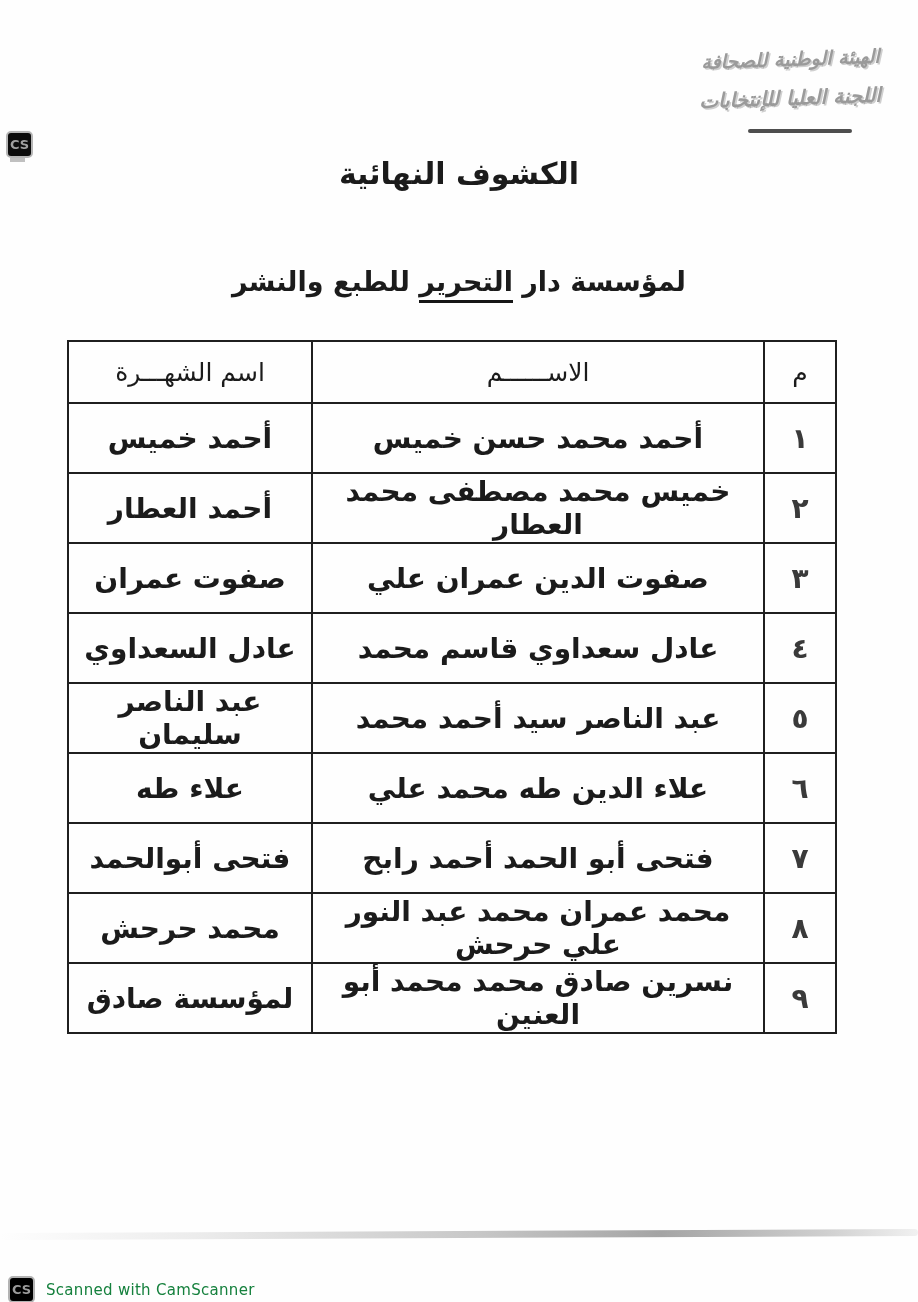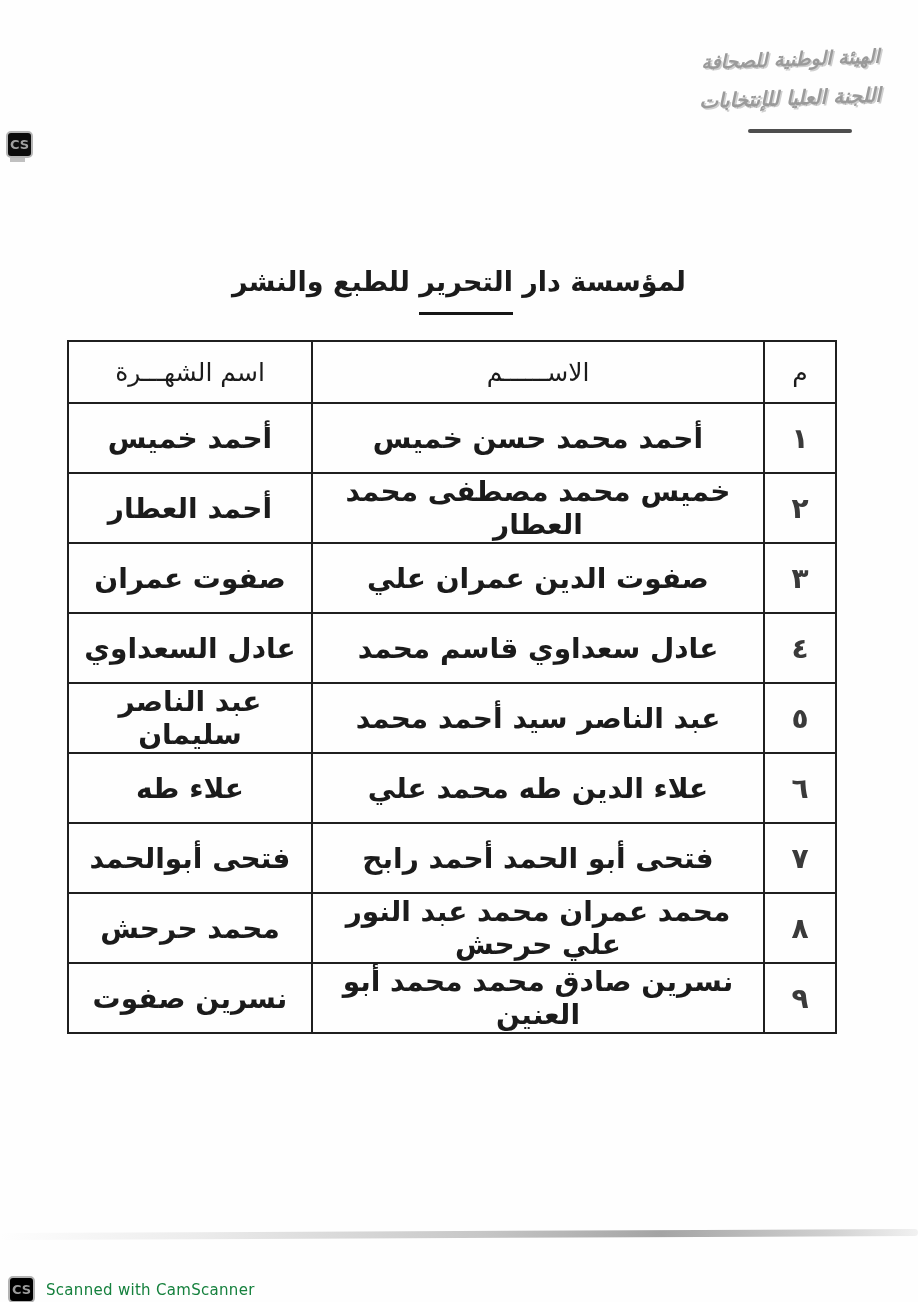--- a/index.html
+++ b/index.html
@@ -36,21 +36,21 @@
     height: 4px;
     background: #4e4e4e;
     border-radius: 2px;
   }
 
   
   .heading { position: absolute; left: 0; width: 100%; text-align: center; direction: rtl; font-weight: bold; }
   .h1 { top: 156px; font-size: 30px; }
   .h2 { top: 219px; font-size: 27px; }
   .h3 { top: 266px; font-size: 27px; }
-  .h3 .u { border-bottom: 3px solid #161616; padding-bottom: 15px; }
+  .h3 .u { border-bottom: 3px solid #161616; padding-bottom: 3px; }
 
   
   table.candidates {
     position: absolute;
     top: 340px;
     left: 67px;
     width: 768px;
     border-collapse: collapse;
     direction: rtl;
     table-layout: fixed;
@@ -119,20 +119,21 @@
 <div class="page">
 
   <div class="stamp">
     <div class="s1">الهيئة الوطنية للصحافة</div>
     <div class="s2">اللجنة العليا للإنتخابات</div>
   </div>
   <div class="stamp-rule"></div>
 
   <div class="cs-badge cs-badge-top">CS</div>
 
+  <div class="heading h1">الكشوف النهائية</div>
   <div class="heading h3">
     <span>لمؤسسة دار </span><span class="u">التحرير</span><span> للطبع والنشر</span>
   </div>
 
   <table class="candidates">
     <colgroup>
       <col class="c-num">
         <col class="c-name">
         <col class="c-nick">
     </colgroup>
@@ -180,21 +181,21 @@
           <td class="col-nickname">فتحى أبوالحمد</td>
         </tr>
         <tr>
           <td class="col-num">٨</td>
           <td class="col-name">محمد عمران محمد عبد النور علي حرحش</td>
           <td class="col-nickname">محمد حرحش</td>
         </tr>
         <tr>
           <td class="col-num">٩</td>
           <td class="col-name">نسرين صادق محمد محمد أبو العنين</td>
-          <td class="col-nickname">نسرين صفوت</td>
+          <td class="col-nickname">لمؤسسة صادق</td>
         </tr>
       </tbody>
   </table>
 
   <div class="scan-shadow"></div>
 
   <div class="watermark">
     <div class="cs-badge">CS</div>
     <div class="label">Scanned with CamScanner</div>
   </div>

